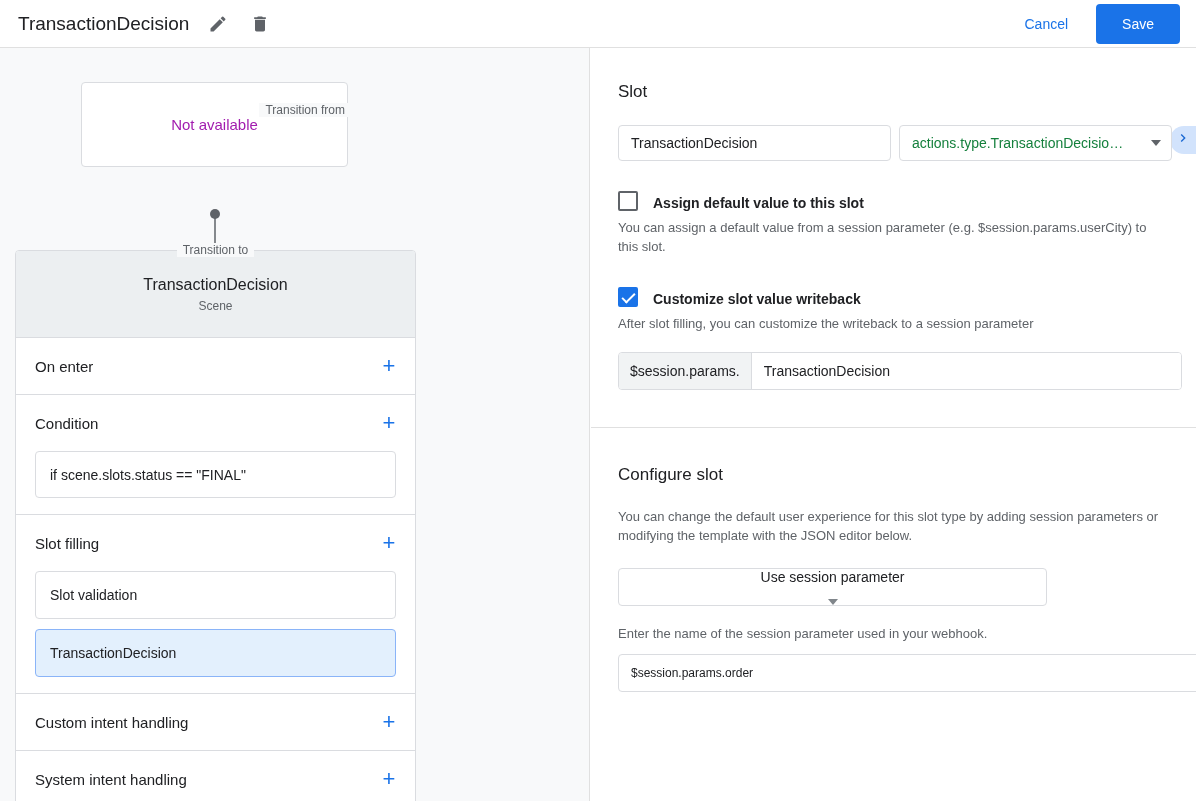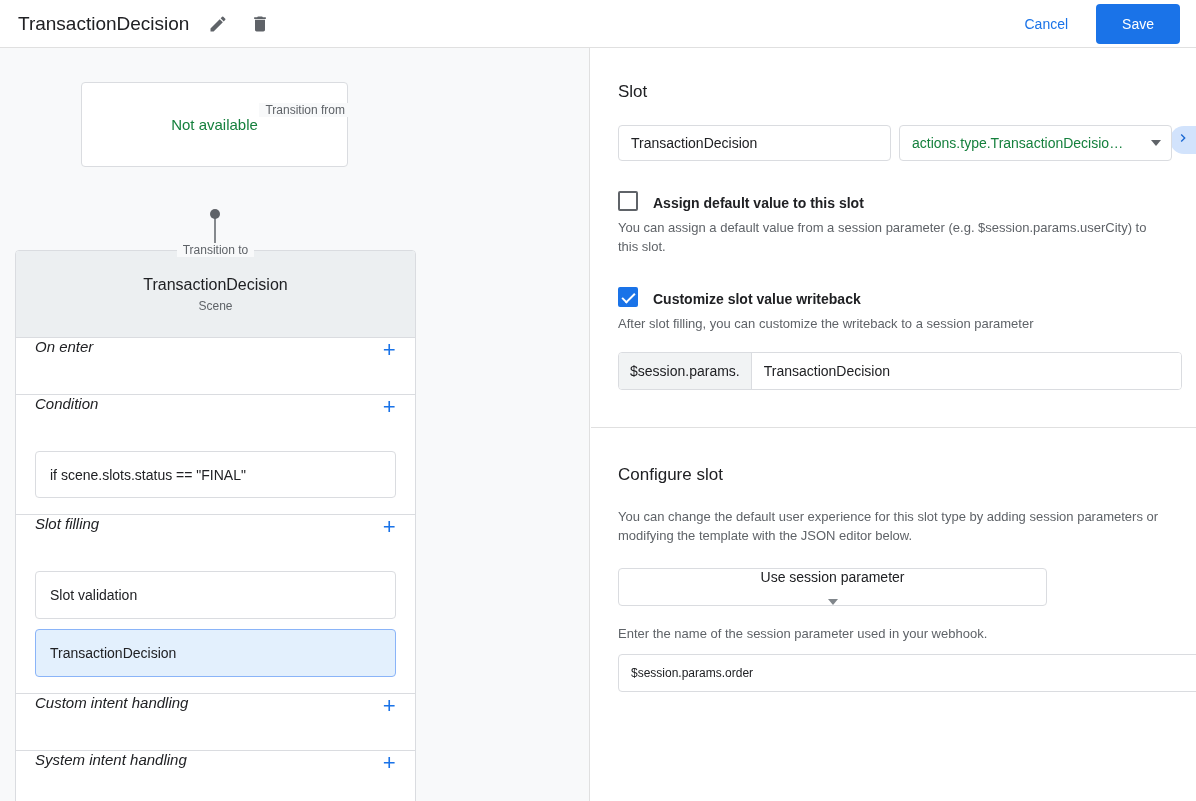--- a/index.html
+++ b/index.html
@@ -69,21 +69,21 @@
   #transition-from .legend-wrap {
     position: absolute; top: -8px; left: 4px; width: 100%;
     display: flex; justify-content: flex-end; margin-top: 28px;
   }
   #transition-from .legend-wrap span {
     background: #f8f9fa; padding: 0 6px; font-size: 12px; color: #5f6368;
   }
   .box-center-text {
     position: absolute; top: 0; left: 0; width: 100%; height: 100%;
     display: flex; align-items: center; justify-content: center;
-    font-size: 15px; color: #15803d;
+    font-size: 15px; color: #a21caf;
   }
 
   
   .connector {
     position: absolute; left: 208px; top: 160px; width: 14px; height: 62px;
   }
 
   
   .to-card {
     position: absolute; left: 15px; top: 202px;
@@ -110,23 +110,22 @@
   }
   .to-header .t1 { font-size: 16px; color: #202124; }
   .to-header .t2 { font-size: 12px; color: #5f6368; margin-top: 5px; }
 
   .section {
     border-bottom: 1px solid #dadce0;
   }
   .section:last-child { border-bottom: none; }
   .section-head {
     height: 56px;
-    display: flex; 
+    display: flex; align-items: center;
     padding: 0 14px 0 19px;
-    font-style: italic;
   }
   .section-head .label {
     font-size: 15px; color: #202124;
   }
   .plus {
     margin-left: auto;
     color: #1a73e8;
     font-size: 22px;
     line-height: 1;
     width: 24px; height: 24px;

